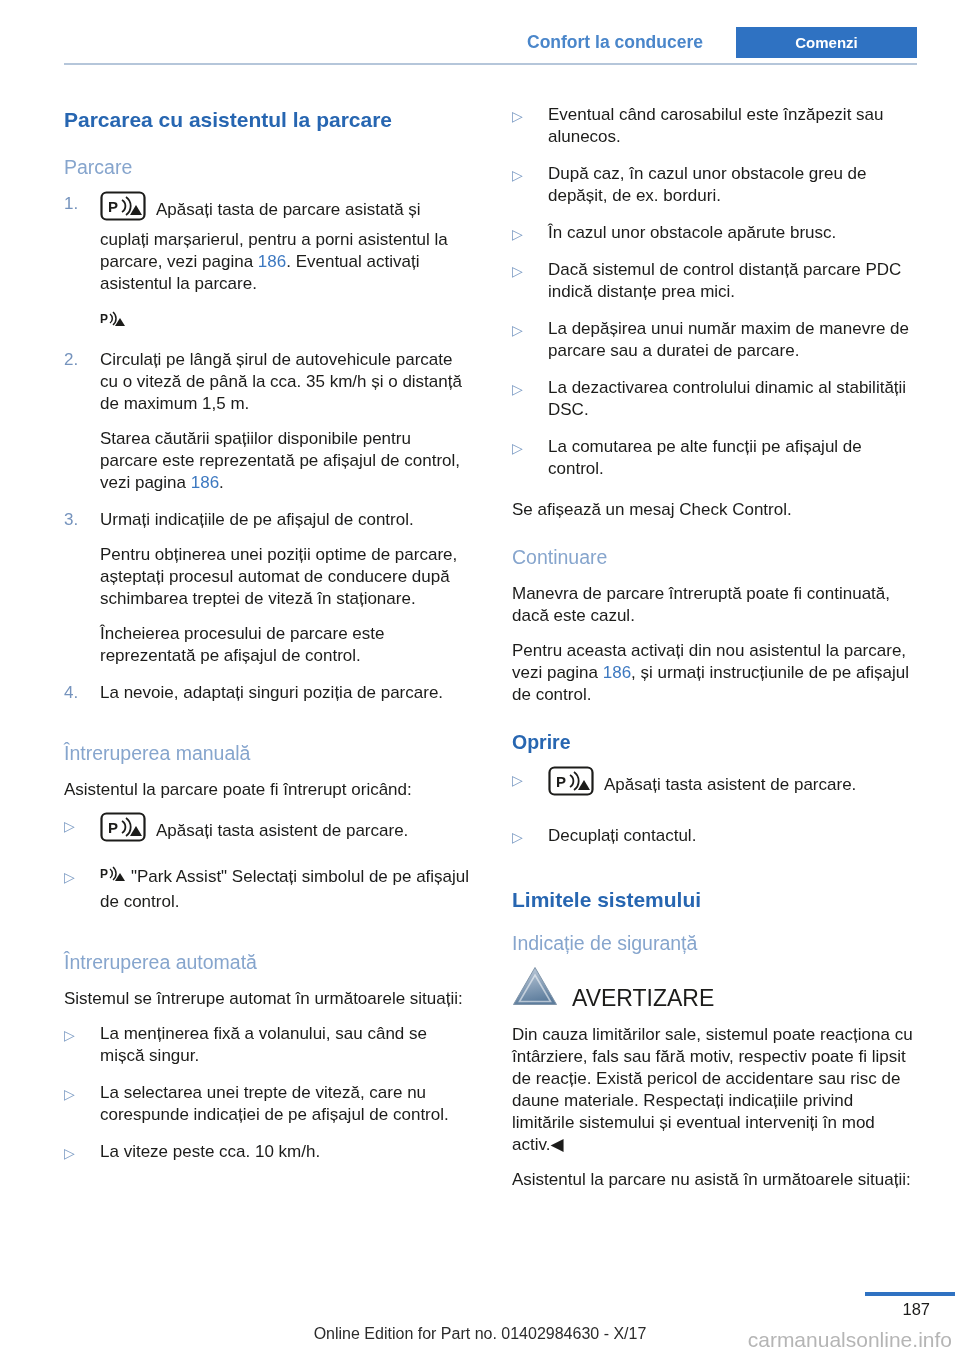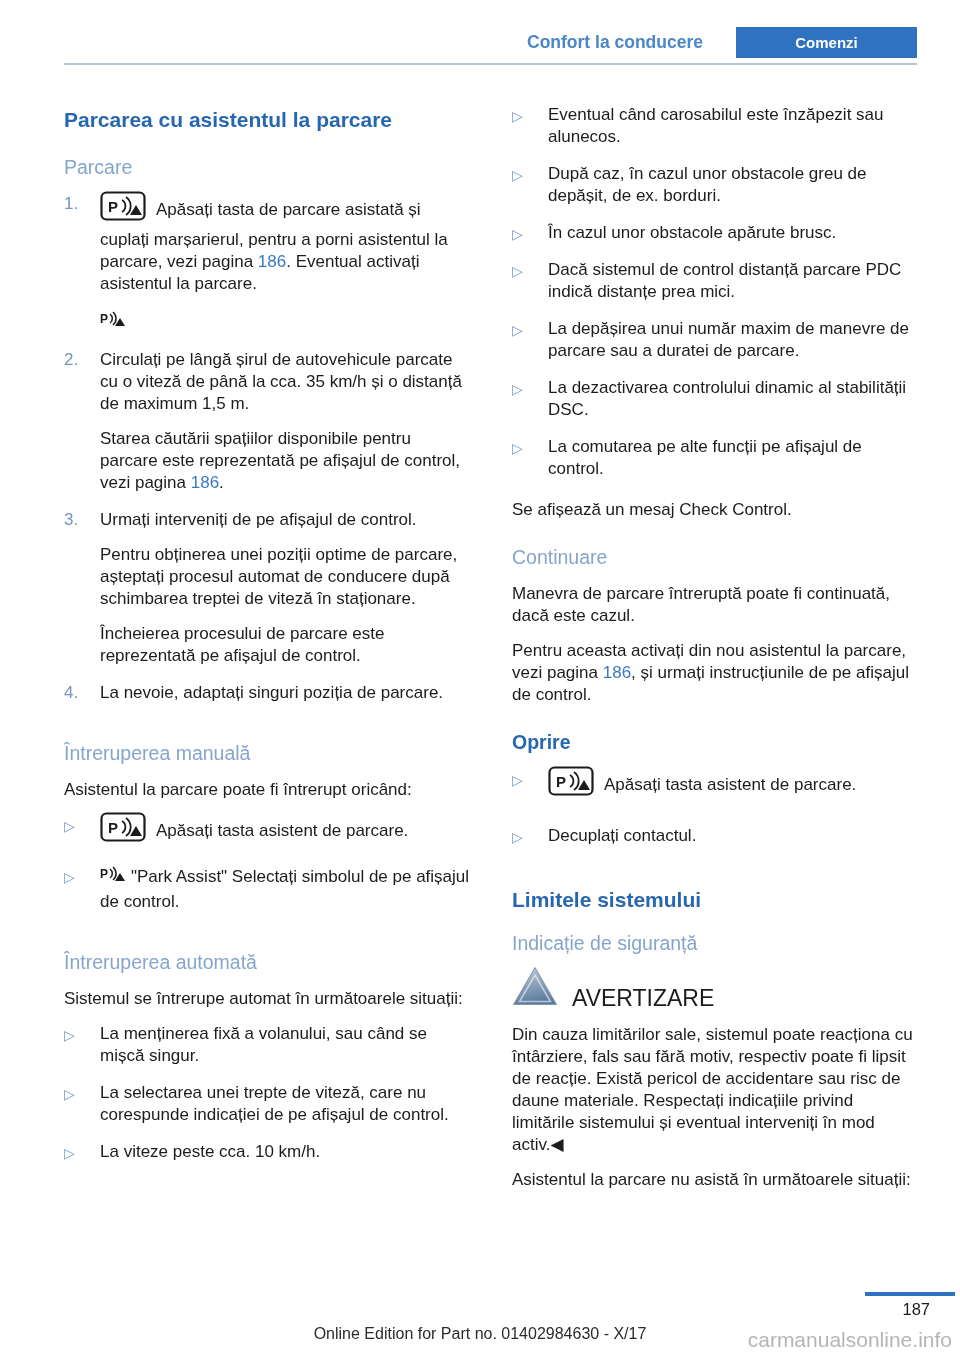--- a/index.html
+++ b/index.html
@@ -104,21 +104,21 @@
         <p>Circulați pe lângă șirul de autovehicule parcate cu o viteză de până la cca. 35 km/h și o distanță de maximum 1,5 m.</p>
         <p>
           <span>Starea căutării spațiilor disponibile pentru parcare este reprezentată pe afișajul de control, vezi pagina </span><a class="plink">186</a><span>.</span>
         </p>
       </div>
     </div>
 
     <div class="oitem">
       <span class="onum">3.</span>
       <div class="obody">
-        <p>Urmați interveniți de pe afișajul de control.</p>
+        <p>Urmați indicațiile de pe afișajul de control.</p>
         <p>Pentru obținerea unei poziții optime de parcare, așteptați procesul automat de conducere după schimbarea treptei de viteză în staționare.</p>
         <p>Încheierea procesului de parcare este reprezentată pe afișajul de control.</p>
       </div>
     </div>
 
     <div class="oitem">
       <span class="onum">4.</span>
       <div class="obody">
         <p>La nevoie, adaptați singuri poziția de parcare.</p>
       </div>

